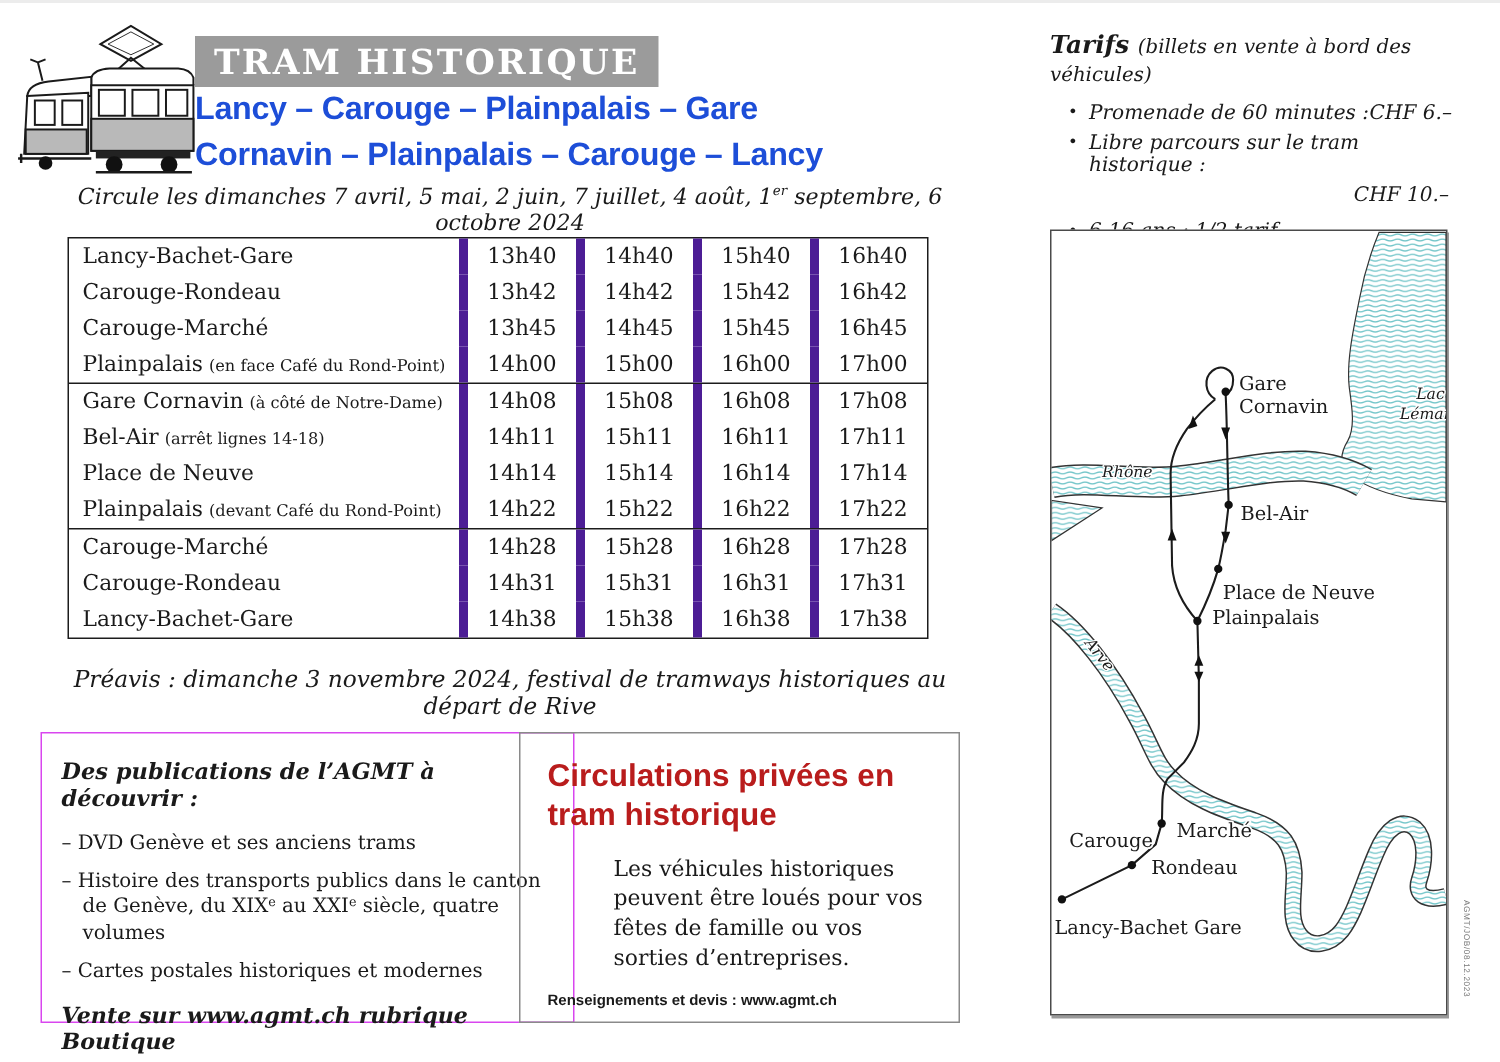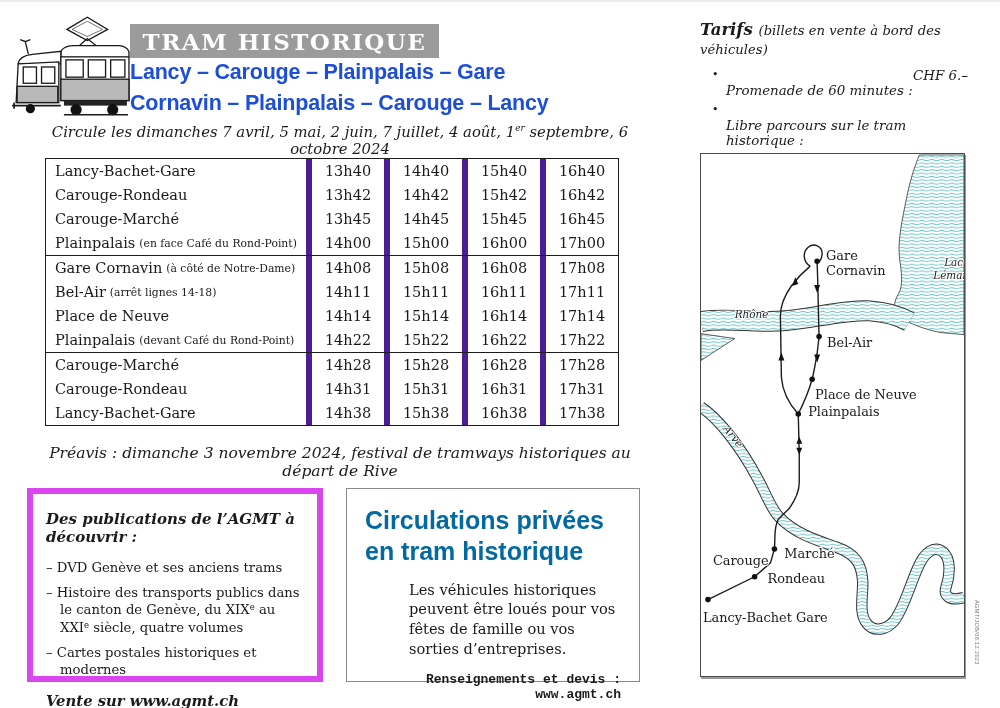--- a/index.html
+++ b/index.html
@@ -28,43 +28,43 @@
   .cname{width:260px;display:flex;align-items:center;padding-left:9px;box-sizing:border-box;
          white-space:nowrap;overflow:hidden;}
   .cname .stop{font-size:14.5px;}
   .cname .note{font-size:10.8px;margin-left:4px;}
   .ct{width:78px;box-sizing:border-box;border-left:6px solid #4c1d95;display:flex;
       align-items:center;justify-content:center;font-size:14.5px;text-align:center;}
   .preavis{position:absolute;left:35px;top:444px;width:610px;text-align:center;
            font-style:italic;font-size:15.5px;}
 
   
-  .pub-box{position:absolute;left:27px;top:488px;width:296px;height:194px;box-sizing:border-box;
-           border:6px solid #d946ef;padding:16px 13px 0 13px;}
+  .pub-box{position:absolute;left:27px;top:488px;width:356px;height:194px;box-sizing:border-box;
+           border:1px solid #d946ef;padding:16px 13px 0 13px;}
   .pub-title{font-style:italic;font-weight:bold;font-size:15px;margin-bottom:13px;}
   .pub-item{font-size:13.2px;line-height:1.34;margin:0 0 7px 0;
             padding-left:14px;text-indent:-14px;}
   .pub-item sup{font-size:8.5px;vertical-align:4px;}
   .pub-footer{font-style:italic;font-weight:bold;font-size:14.8px;margin-top:13px;}
 
   .priv-box{position:absolute;left:346px;top:488px;width:294px;height:194px;box-sizing:border-box;
             border:1px solid #8a8a8a;padding:16px 18px 0 18px;}
   .priv-title{font-family:"Liberation Sans","DejaVu Sans",sans-serif;font-weight:bold;
-              font-size:25px;line-height:1.25;color:#0369a1;margin-bottom:12px;}
+              font-size:21px;line-height:1.25;color:#b91c1c;margin-bottom:12px;}
   .priv-body{font-size:14.6px;line-height:1.35;margin-bottom:14px;margin-left:44px;}
-  .priv-contact{font-family:Liberation Mono, monospace;font-weight:bold;
-                font-size:13px;text-align:right;}
+  .priv-contact{font-family:Liberation Sans, sans-serif;font-weight:bold;
+                font-size:10px;}
 
   
   .tarifs{position:absolute;left:700px;top:20px;width:268px;font-style:italic;}
   .trf-title{font-size:16.5px;font-weight:600;margin-bottom:10px;}
   .trf-title .trf-note{font-size:13.2px;font-weight:normal;}
   .trf-row{display:flex;font-size:13.4px;padding-left:12px;margin-bottom:5px;}
   .trf-blt{width:14px;font-size:11px;}
-  .trf-label{flex:1;margin-top:15px;}
+  .trf-label{flex:1;}
   .trf-price{text-align:right;}
   .trf-price-line{font-size:13.4px;text-align:right;padding-right:2px;margin-bottom:9px;}
   .trf-row.last{margin-top:9px;}
 
   
   .map-box{position:absolute;left:700px;top:153px;width:265px;height:524px;box-sizing:border-box;
            border:1.5px solid #4a4a4a;background:#fff;box-shadow:1px 2px 0 #9a9a9a;}
   .map-box svg{display:block;width:100%;height:100%;}
   .map-credit{position:absolute;left:968px;top:600px;width:12px;height:80px;
               writing-mode:vertical-rl;font-family:"Liberation Sans",sans-serif;

